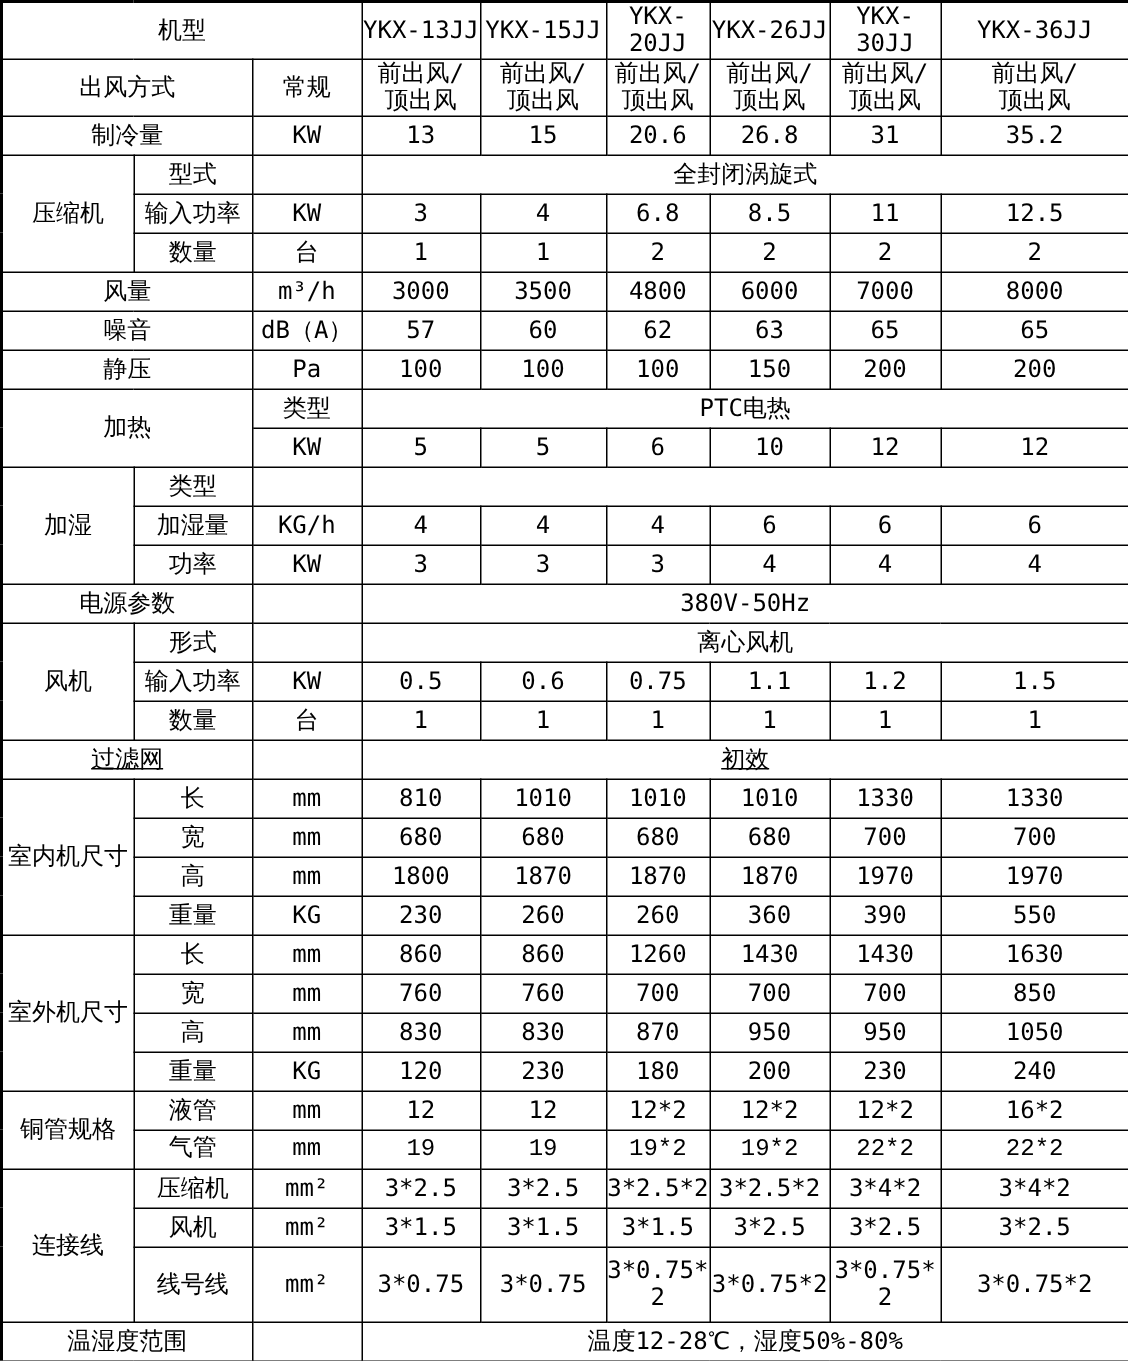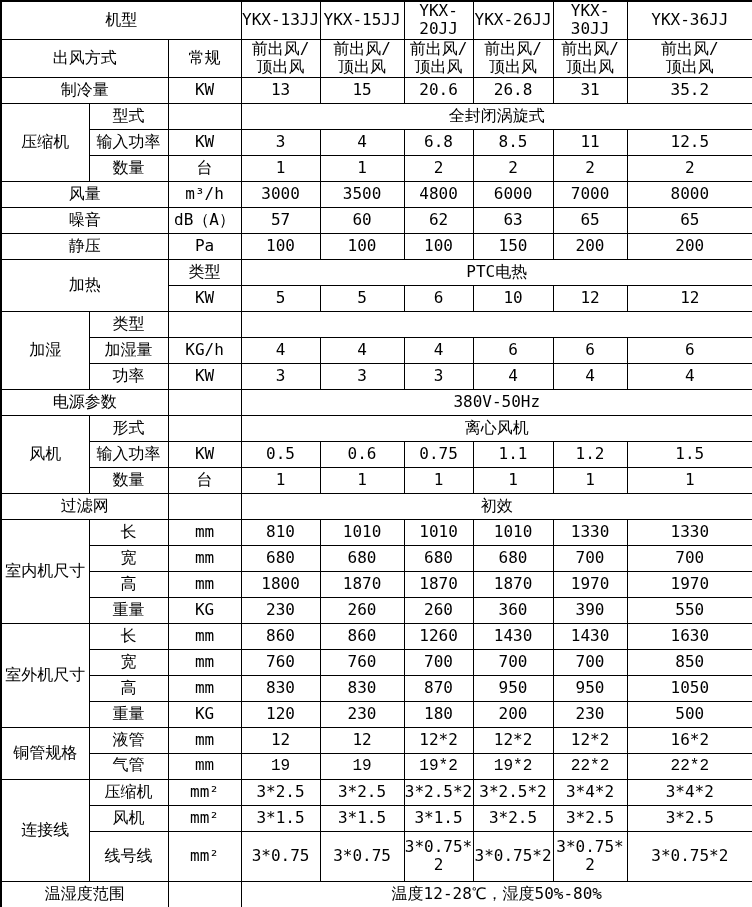--- a/index.html
+++ b/index.html
@@ -200,21 +200,21 @@
         <tr style="height: 25px;">
           <td class="sub-cell">数量</td>
           <td class="unit-cell">台</td>
           <td class="value-cell">1</td>
           <td class="value-cell">1</td>
           <td class="value-cell">1</td>
           <td class="value-cell">1</td>
           <td class="value-cell">1</td>
           <td class="value-cell">1</td>
         </tr>
-        <tr style="height: 25px;">
+        <tr style="height: 25px; text-decoration: underline;">
           <td colspan="2" class="label-cell">过滤网</td>
           <td class="unit-cell"></td>
           <td colspan="6" class="span-cell">初效</td>
         </tr>
         <tr style="height: 25px;">
           <td rowspan="4" class="label-cell">室内机尺寸</td>
           <td class="sub-cell">长</td>
           <td class="unit-cell">mm</td>
           <td class="value-cell">810</td>
           <td class="value-cell">1010</td>
@@ -285,21 +285,21 @@
           <td class="value-cell">1050</td>
         </tr>
         <tr style="height: 25px;">
           <td class="sub-cell">重量</td>
           <td class="unit-cell">KG</td>
           <td class="value-cell">120</td>
           <td class="value-cell">230</td>
           <td class="value-cell">180</td>
           <td class="value-cell">200</td>
           <td class="value-cell">230</td>
-          <td class="value-cell">500</td>
+          <td class="value-cell">240</td>
         </tr>
         <tr style="height: 25px;">
           <td rowspan="2" class="label-cell">铜管规格</td>
           <td class="sub-cell">液管</td>
           <td class="unit-cell">mm</td>
           <td class="value-cell">12</td>
           <td class="value-cell">12</td>
           <td class="value-cell">12*2</td>
           <td class="value-cell">12*2</td>
           <td class="value-cell">12*2</td>

